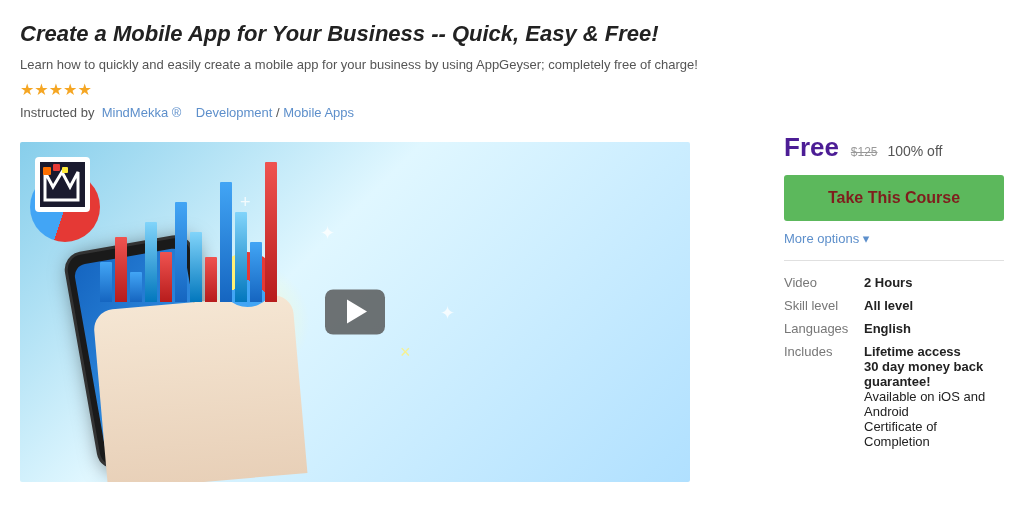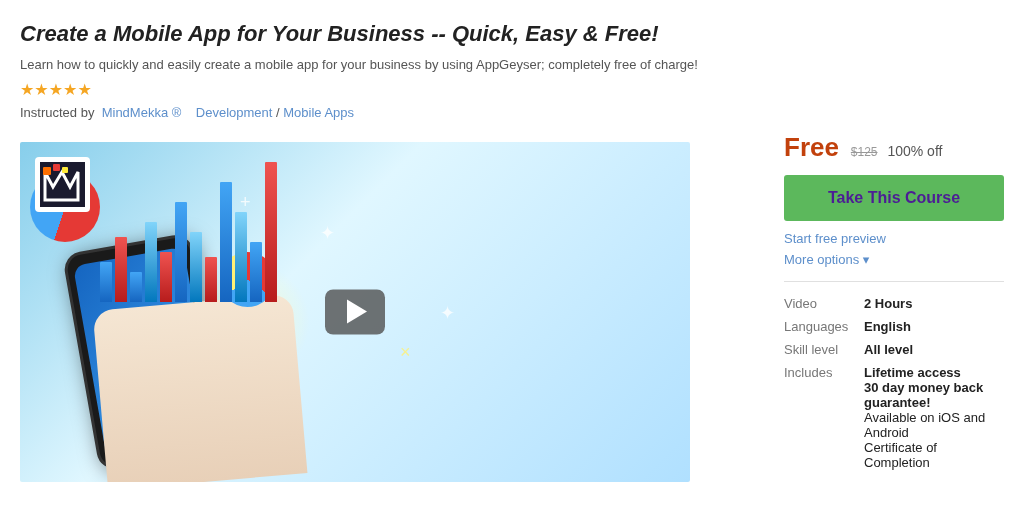--- a/index.html
+++ b/index.html
@@ -183,39 +183,39 @@
       overflow: hidden;
       z-index: 5;
     }
     
     .price-section {
       margin-bottom: 12px;
     }
     .price-free {
       font-size: 26px;
       font-weight: bold;
-      color: #c2410c;
+      color: #4c1d95;
       display: inline;
     }
     .price-original {
       font-size: 12px;
       color: #999;
       text-decoration: line-through;
       margin-left: 8px;
     }
     .price-discount {
       font-size: 14px;
       color: #555;
       margin-left: 6px;
     }
     .take-course-btn {
       display: block;
       width: 100%;
       background: #5cb85c;
-      color: #4c1d95;
+      color: #7f1d1d;
       border: none;
       padding: 14px 10px;
       font-size: 16px;
       font-weight: bold;
       border-radius: 3px;
       cursor: pointer;
       text-align: center;
       margin-bottom: 10px;
     }
     .coupon-link, .preview-link, .more-options-link {
@@ -349,39 +349,38 @@
 
   <div class="right-column">
     <div class="price-section">
       <span class="price-free">Free</span>
       <span class="price-original">$125</span>
       <span class="price-discount">100% off</span>
     </div>
 
     <button class="take-course-btn">Take This Course</button>
 
-    <a href="#" class="preview-link">Start free preview</a>
     <a href="#" class="more-options-link">More options ▾</a>
 
     <hr class="divider">
 
     <div class="course-meta">
       <table>
         <tbody>
         <tr>
           <td>Video</td>
           <td><strong>2 Hours</strong></td>
         </tr>
         <tr>
+          <td>Skill level</td>
+          <td><strong>All level</strong></td>
+        </tr>
+        <tr>
           <td>Languages</td>
           <td><strong>English</strong></td>
-        </tr>
-        <tr>
-          <td>Skill level</td>
-          <td><strong>All level</strong></td>
         </tr>
         <tr>
           <td>Includes</td>
           <td>
             <strong>Lifetime access</strong><br>
             <strong>30 day money back guarantee!</strong><br>
             <span>Available on iOS and Android</span><br>
             <span>Certificate of Completion</span>
           </td>
         </tr>

